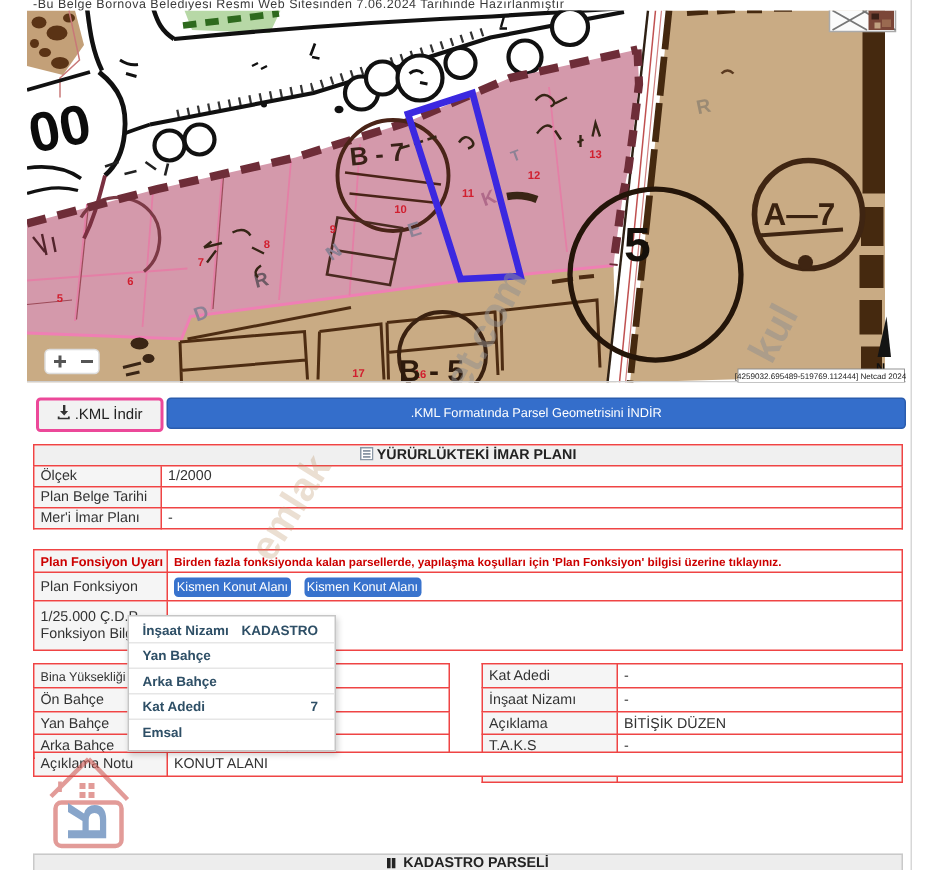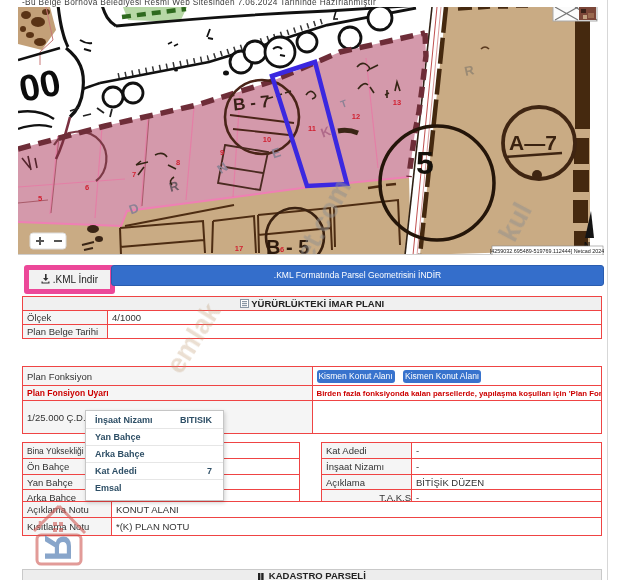--- a/index.html
+++ b/index.html
@@ -207,21 +207,21 @@
       <rect x="565" y="8" width="4" height="4" fill="#c0a080"></rect>
 
 <polygon points="567,231 573,204 576,231" fill="#141414"></polygon>
 <text x="566" y="241" font-size="8.5" font-weight="bold" fill="#111" font-family="Liberation Sans,sans-serif">N</text>
 
 <rect x="474" y="239" width="111" height="9" fill="#fff" stroke="#888" stroke-width="0.6"></rect>
 <text x="529" y="245.5" font-size="5.4" fill="#222" text-anchor="middle" font-family="Liberation Sans,sans-serif">[4259032.695489-519769.112444] Netcad 2024</text>
 </svg>
 </div>
 
-<div class="abs" style="left:24px;top:265px;width:81px;height:19px;background:#f2f2f2;border:5px solid #ec4899;border-radius:3px;font-size:10px;color:#222;line-height:19px;text-align:center;">
+<div class="abs" style="left:24px;top:265px;width:81px;height:19px;background:#f2f2f2;border:2px solid #ec4899;border-radius:3px;font-size:10px;color:#222;line-height:19px;text-align:center;">
 <svg width="9" height="10" viewBox="0 0 9 10" style="vertical-align:-1px;">
       <path d="M4 0h1.6v4h1.8L4.8 7 2 4h2z" fill="#333"></path>
       <path d="M0.5 7.6v1.9h8v-1.9h-1.2v0.9H1.7v-0.9z" fill="#333"></path>
     </svg>
 .KML İndir</div>
 
 <div class="abs" style="left:111px;top:265px;width:493px;height:21px;background:#346ecb;border:1px solid #2a5cae;border-radius:3px;box-sizing:border-box;font-size:8.5px;color:#fff;line-height:19px;text-align:center;">.KML Formatında Parsel Geometrisini İNDİR</div>
 
 <div class="abs" style="left:22px;top:296px;">
 <table style="width:580px;">
@@ -237,50 +237,54 @@
               <rect x="0.5" y="0.5" width="8" height="8" fill="#fff" stroke="#8a97a5"></rect>
               <rect x="2" y="2" height="1.2" width="5" fill="#8a97a5"></rect>
               <rect x="2" y="4" height="1.2" width="5" fill="#8a97a5"></rect>
               <rect x="2" y="6" height="1.2" width="5" fill="#8a97a5"></rect>
             </svg>
   YÜRÜRLÜKTEKİ İMAR PLANI</td>
         </tr>
 
   <tr>
           <td class="lbl" style="width:84px;height:13px;">Ölçek</td>
-          <td class="val">4/1000</td>
+          <td class="val">1/2000</td>
         </tr>
 
   <tr>
           <td class="lbl" style="height:13px;">Plan Belge Tarihi</td>
           <td class="val"></td>
         </tr>
 
+  <tr>
+          <td class="lbl" style="height:13px;">Mer'i İmar Planı</td>
+          <td class="val">-</td>
+        </tr>
 </tbody>
     </table>
 </div>
 
 <div class="abs" style="left:22px;top:366px;">
 <table style="width:580px;">
 
   <tbody>
         <tr>
+          <td class="lbl" style="width:84px;height:14px;color:#cc0000;font-weight:bold;font-size:8.5px;">Plan Fonsiyon Uyarı</td>
+      <td class="val" style="color:#cc0000;font-weight:bold;font-size:7.8px;">Birden fazla fonksiyonda kalan parsellerde, yapılaşma koşulları için 'Plan Fonksiyon' bilgisi üzerine tıklayınız.</td>
+        </tr>
+
+  <tr>
           <td class="lbl" style="height:18px;">Plan Fonksiyon</td>
       <td class="val" style="padding:0 0 0 4px;">
       <span style="display:inline-block;width:78px;height:13px;background:#3873cd;border-radius:3px;color:#fff;font-size:8.5px;text-align:center;line-height:13px;">Kismen Konut Alanı</span>
       <span style="display:inline-block;width:78px;height:13px;background:#3873cd;border-radius:3px;color:#fff;font-size:8.5px;text-align:center;line-height:13px;margin-left:6px;">Kismen Konut Alanı</span>
       </td>
         </tr>
 
   <tr>
-          <td class="lbl" style="width:84px;height:14px;color:#cc0000;font-weight:bold;font-size:8.5px;">Plan Fonsiyon Uyarı</td>
-      <td class="val" style="color:#cc0000;font-weight:bold;font-size:7.8px;">Birden fazla fonksiyonda kalan parsellerde, yapılaşma koşulları için 'Plan Fonksiyon' bilgisi üzerine tıklayınız.</td>
-        </tr>
-
-  <tr>
           <td class="lbl" style="height:32px;white-space:normal;line-height:11px;">1/25.000 Ç.D.P. Fonksiyon Bilgisi</td>
           <td class="val"></td>
         </tr>
 </tbody>
     </table>
 </div>
 
 <div class="abs" style="left:22px;top:442px;">
 <table style="width:278px;">
 
@@ -322,61 +326,57 @@
           <td class="lbl" style="height:15px;">İnşaat Nizamı</td>
           <td class="val">-</td>
         </tr>
 
   <tr>
           <td class="lbl" style="height:14px;">Açıklama</td>
           <td class="val">BİTİŞİK DÜZEN</td>
         </tr>
 
   <tr>
-          <td class="lbl" style="height:15px;text-align:right;">T.A.K.S</td>
+          <td class="lbl" style="height:15px;">T.A.K.S</td>
           <td class="val">-</td>
         </tr>
 
   <tr>
           <td class="lbl" style="height:15px;">K.A.K.S (Resmi)</td>
           <td class="val">- (-)</td>
         </tr>
 </tbody>
     </table>
 </div>
 
 <div class="abs" style="left:22px;top:501px;">
 <table style="width:580px;">
 
   <tbody>
         <tr>
           <td class="lbl" style="width:84px;height:15px;">Açıklama Notu</td>
           <td class="val">KONUT ALANI</td>
         </tr>
 
-  <tr>
-          <td class="lbl" style="height:17px;">Kısıtlama Notu</td>
-          <td class="val">*(K) PLAN NOTU</td>
-        </tr>
 </tbody>
     </table>
 </div>
 
 <div class="abs" style="left:22px;top:569px;width:578px;height:11px;background:#ededed;border:1px solid #c9c9c9;text-align:center;font-size:9.5px;font-weight:bold;color:#222;line-height:12px;overflow:hidden;">
 <svg width="8" height="8" viewBox="0 0 8 8" style="vertical-align:-1px;">
       <rect x="0" y="1" width="2.4" height="7" fill="#222"></rect>
       <rect x="3.2" y="1" width="2.4" height="7" fill="#222"></rect>
     </svg>
 KADASTRO PARSELİ</div>
 
 <div class="abs" style="left:195px;top:305px;width:160px;height:80px;transform:rotate(-58deg);transform-origin:35px 60px;font-size:27px;font-weight:bold;color:rgba(190,150,105,0.30);">emlak</div>
 
 <div class="abs" style="left:85px;top:410px;width:137px;height:89px;background:#fff;border:1px solid #c6c6c6;box-shadow:1px 2px 4px rgba(0,0,0,0.18);font-size:9px;font-weight:bold;color:#2e4f66;">
 
-  <div style="height:17px;line-height:18px;padding:0 11px 0 9px;border-bottom:1px solid #e6e6e6;">İnşaat Nizamı<span style="float:right;">BITISIK</span></div>
+  <div style="height:17px;line-height:18px;padding:0 11px 0 9px;border-bottom:1px solid #e6e6e6;">İnşaat Nizamı<span style="float:right;">KADASTRO</span></div>
 
   <div style="height:16px;line-height:17px;padding:0 11px 0 9px;border-bottom:1px solid #e6e6e6;">Yan Bahçe</div>
 
   <div style="height:16px;line-height:17px;padding:0 11px 0 9px;border-bottom:1px solid #e6e6e6;">Arka Bahçe</div>
 
   <div style="height:16px;line-height:17px;padding:0 11px 0 9px;border-bottom:1px solid #e6e6e6;">Kat Adedi<span style="float:right;">7</span></div>
 
   <div style="height:16px;line-height:17px;padding:0 29px 0 9px;">Emsal</div>
 </div>
 

